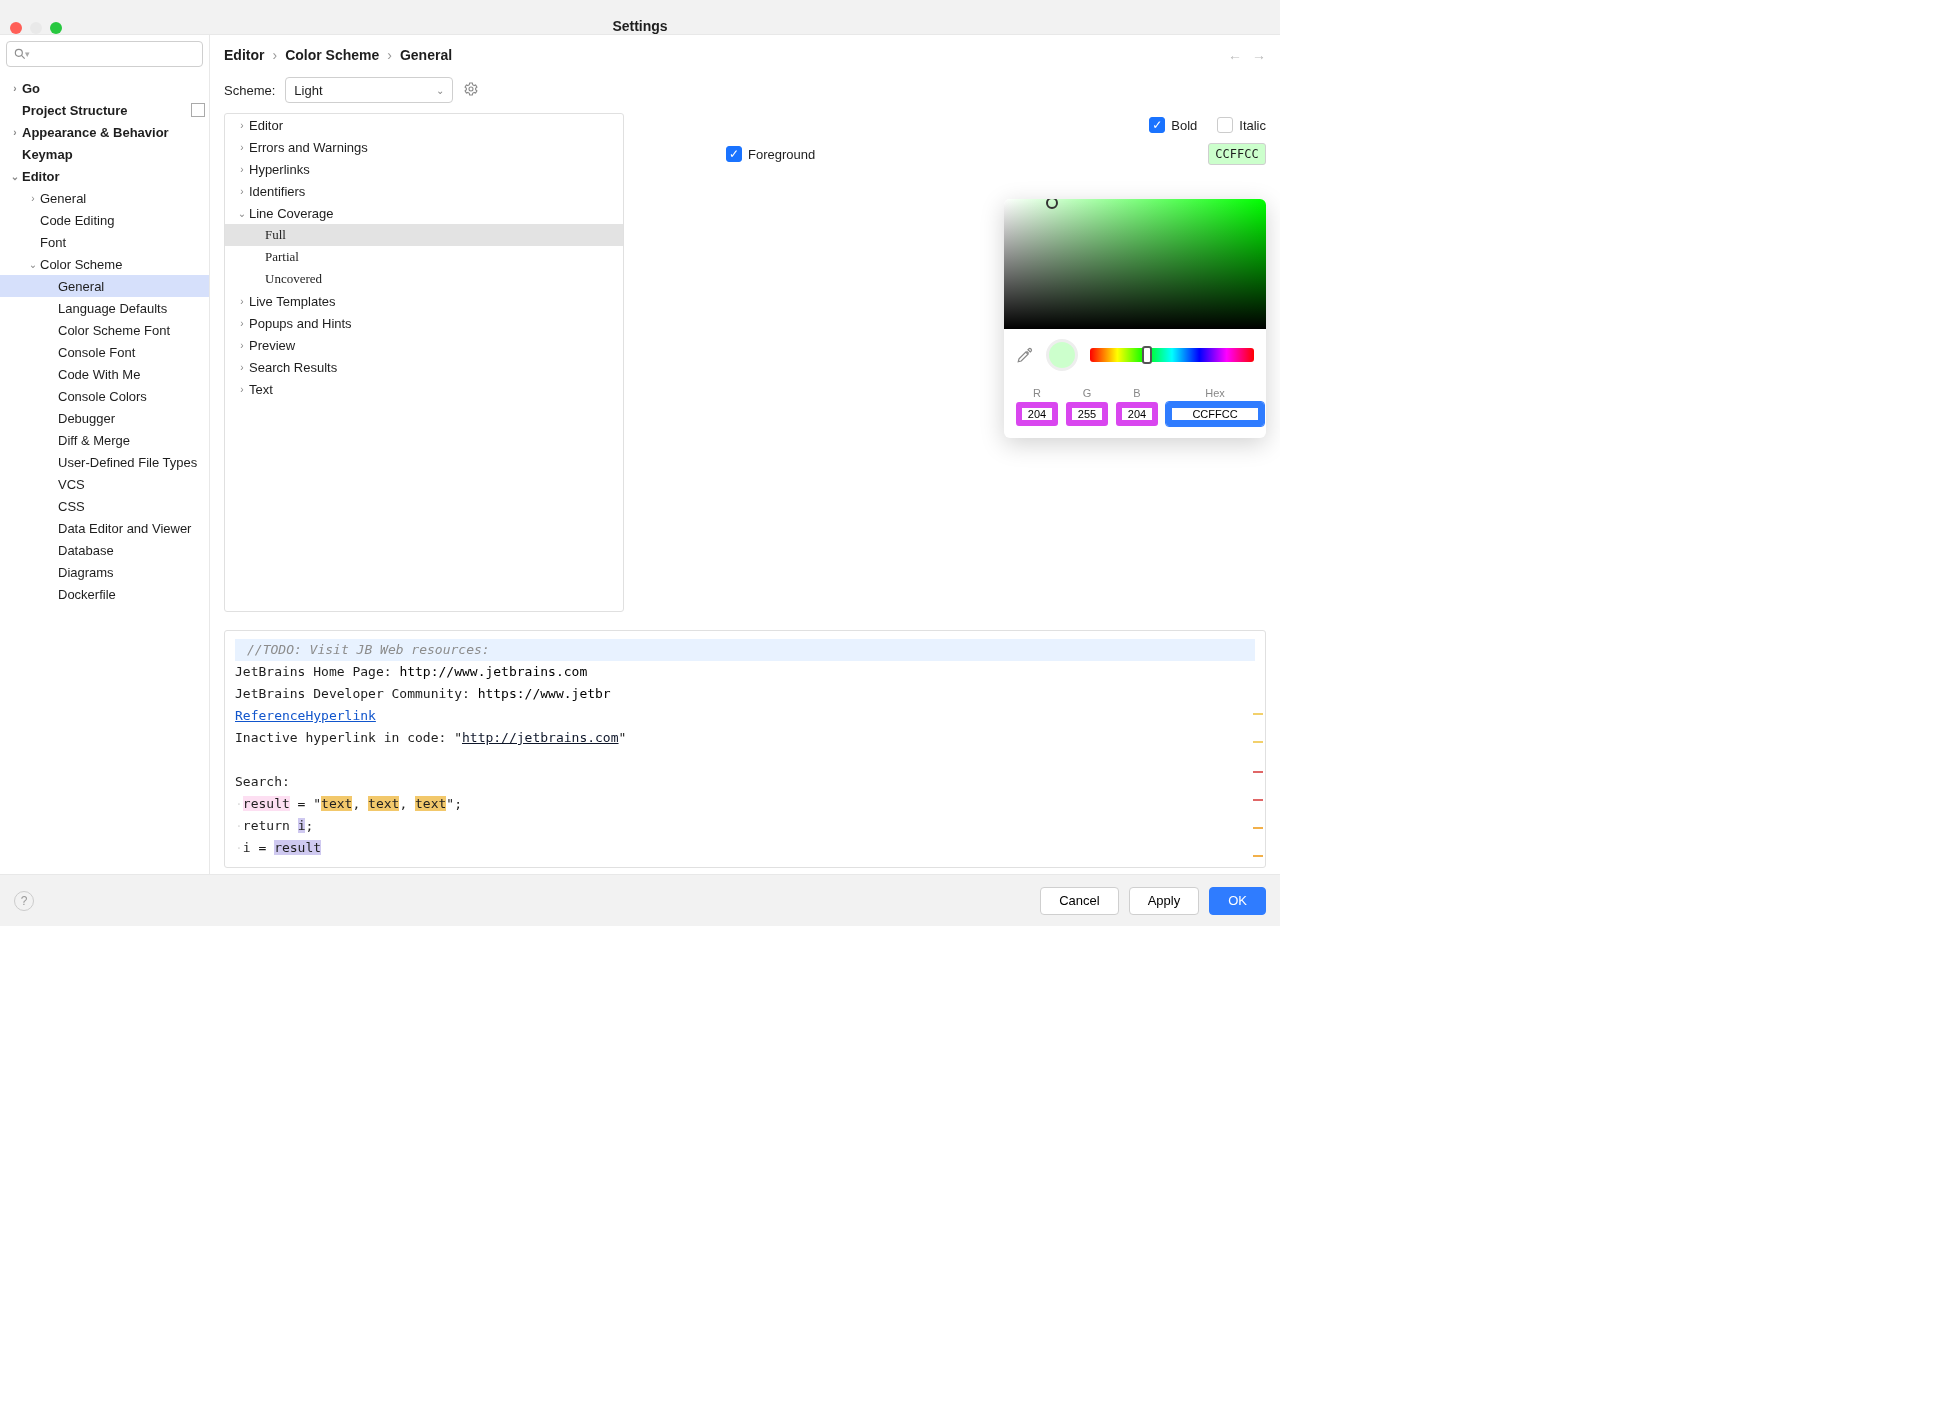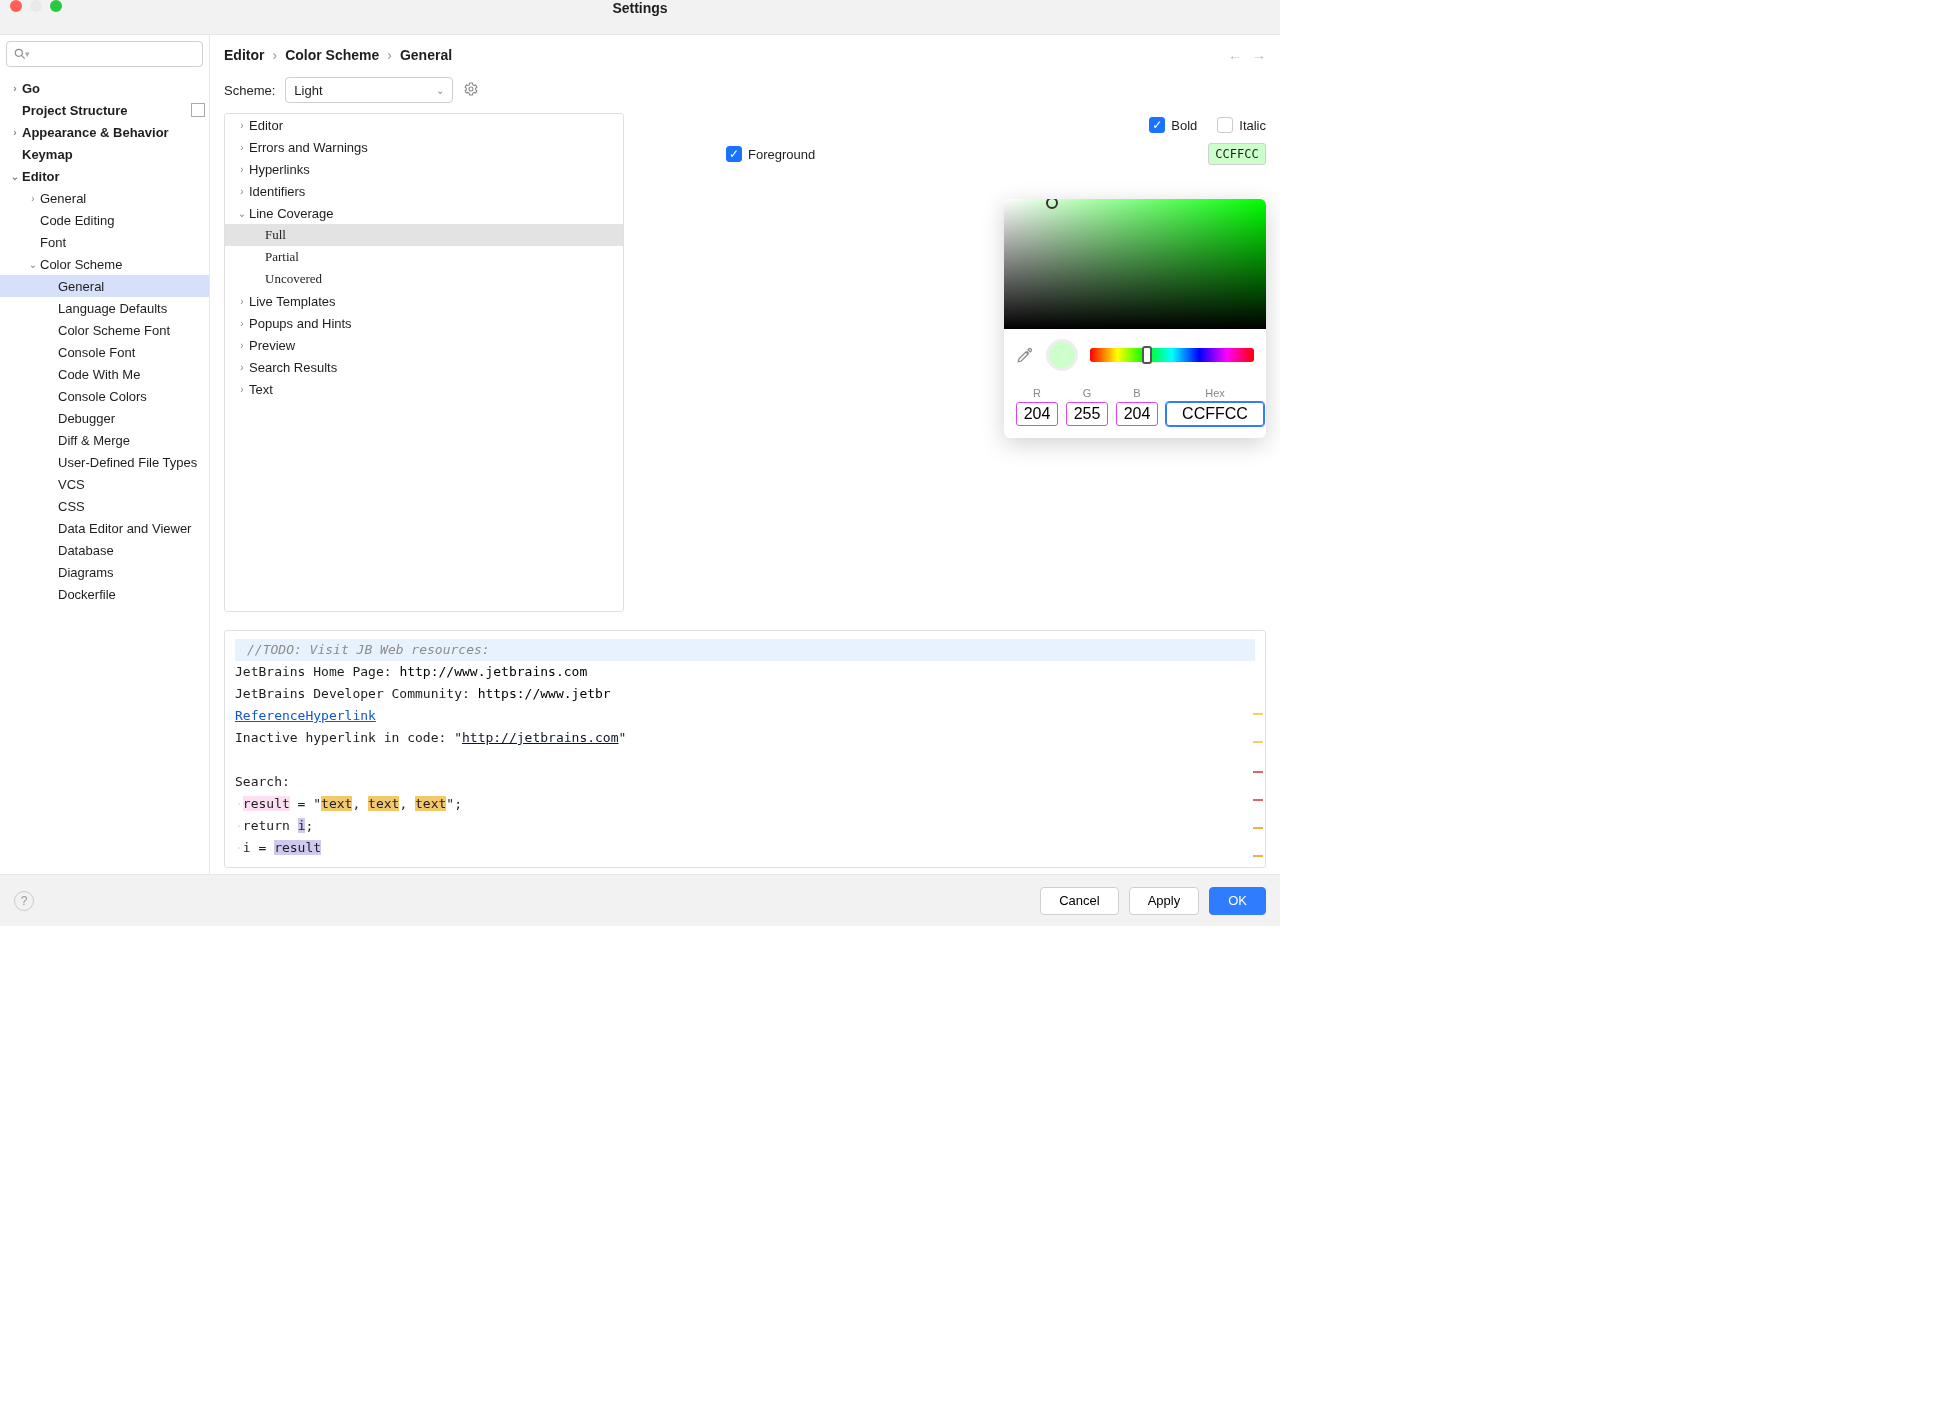--- a/index.html
+++ b/index.html
@@ -1,18 +1,18 @@
 <!DOCTYPE html>
 <html><head>
 <meta charset="utf-8">
 <style>
   * { box-sizing: border-box; }
   html, body { margin: 0; padding: 0; font-family: -apple-system, BlinkMacSystemFont, "Segoe UI", Helvetica, Arial, sans-serif; font-size: 13px; color: #1e1e1e; background:#fff; }
   .window { width:1280px; height:926px; display:flex; flex-direction:column; background:#f2f2f2;}
-  .titlebar { height:34px; display:flex; align-items:flex-start; padding:0 10px; }
+  .titlebar { height:34px; display:flex; align-items:flex-end; padding:0 10px; }
   .traffic { display:flex; gap:8px; }
   .traffic .dot { width:12px; height:12px; border-radius:50%; }
   .dot-red{background:#ff5f57;} .dot-yellow{background:#e9e9e9;} .dot-green{background:#28c840;}
   .title { flex:1; text-align:center; font-weight:600; font-size:14px; }
   .body { flex:1; display:flex; overflow:hidden; border-top:1px solid #e8e8e8;}
   .sidebar { width:210px; background:#fff; border-right:1px solid #e8e8e8; display:flex; flex-direction:column;}
   .search-wrap { padding:6px 6px; }
   .search { display:flex; align-items:center; border:1px solid #cfcfcf; border-radius:4px; height:26px; padding:0 6px; background:#fff;}
   .search svg{opacity:.5;}
   .tree { flex:1; overflow:auto; padding-top:4px;}
@@ -68,21 +68,21 @@
   .grad .cursor{position:absolute; left:48px; top:4px; width:12px;height:12px;border:2px solid #333;border-radius:50%; transform:translate(-50%,-50%);}
   .mid{display:flex; align-items:center; gap:12px; padding:10px 12px;}
   .mid .current{width:32px;height:32px;border-radius:50%;border:3px solid #eee;}
   .hue{flex:1;height:14px;border-radius:3px;position:relative;
     background:linear-gradient(to right,#f00,#ff0,#0f0,#0ff,#00f,#f0f,#f00);}
   .hue .hcur{position:absolute;left:32%;top:-2px;width:10px;height:18px;border:2px solid #555;border-radius:3px;background:#fff;}
   .drop{width:18px;height:18px;color:#888;}
   .inputs{display:flex; gap:8px; padding:6px 12px 12px; align-items:flex-end;}
   .inp-col{display:flex;flex-direction:column;align-items:center;gap:3px;}
   .inp-col label{font-size:11px;color:#888;}
-  .inp-col input{width:42px;height:24px;border:1px solid #d946ef;border-radius:3px;text-align:center;font-size:16px;}
+  .inp-col input{width:42px;height:24px;border:6px solid #d946ef;border-radius:3px;text-align:center;font-size:11px;}
   .inp-col.hex input{width:98px;border-color:#2f7cff; outline:1px solid #2f7cff;}
   .side-marks{position:absolute;right:2px;top:360px;display:flex;flex-direction:column;gap:26px;}
   .mark{width:10px;height:2px;}
 </style>
 </head>
 <body>
 
 <div class="window">
   <div class="titlebar">
     <div class="traffic">

